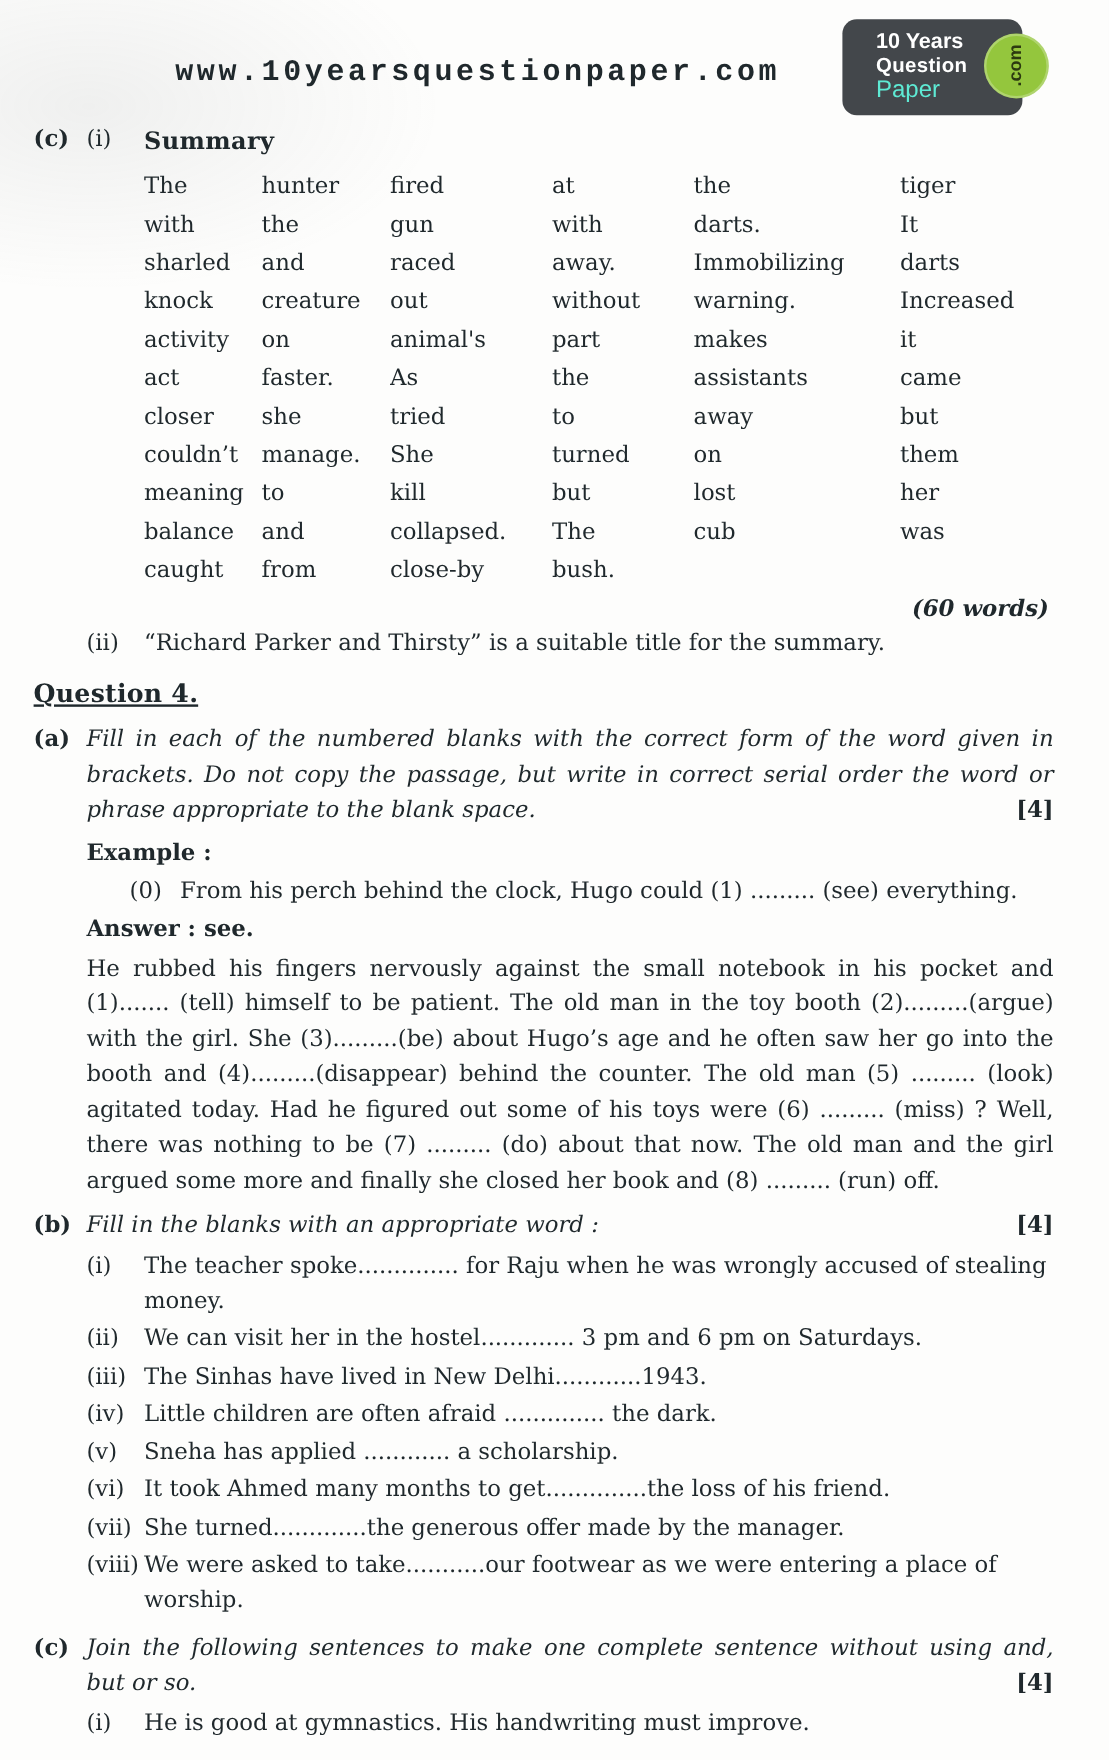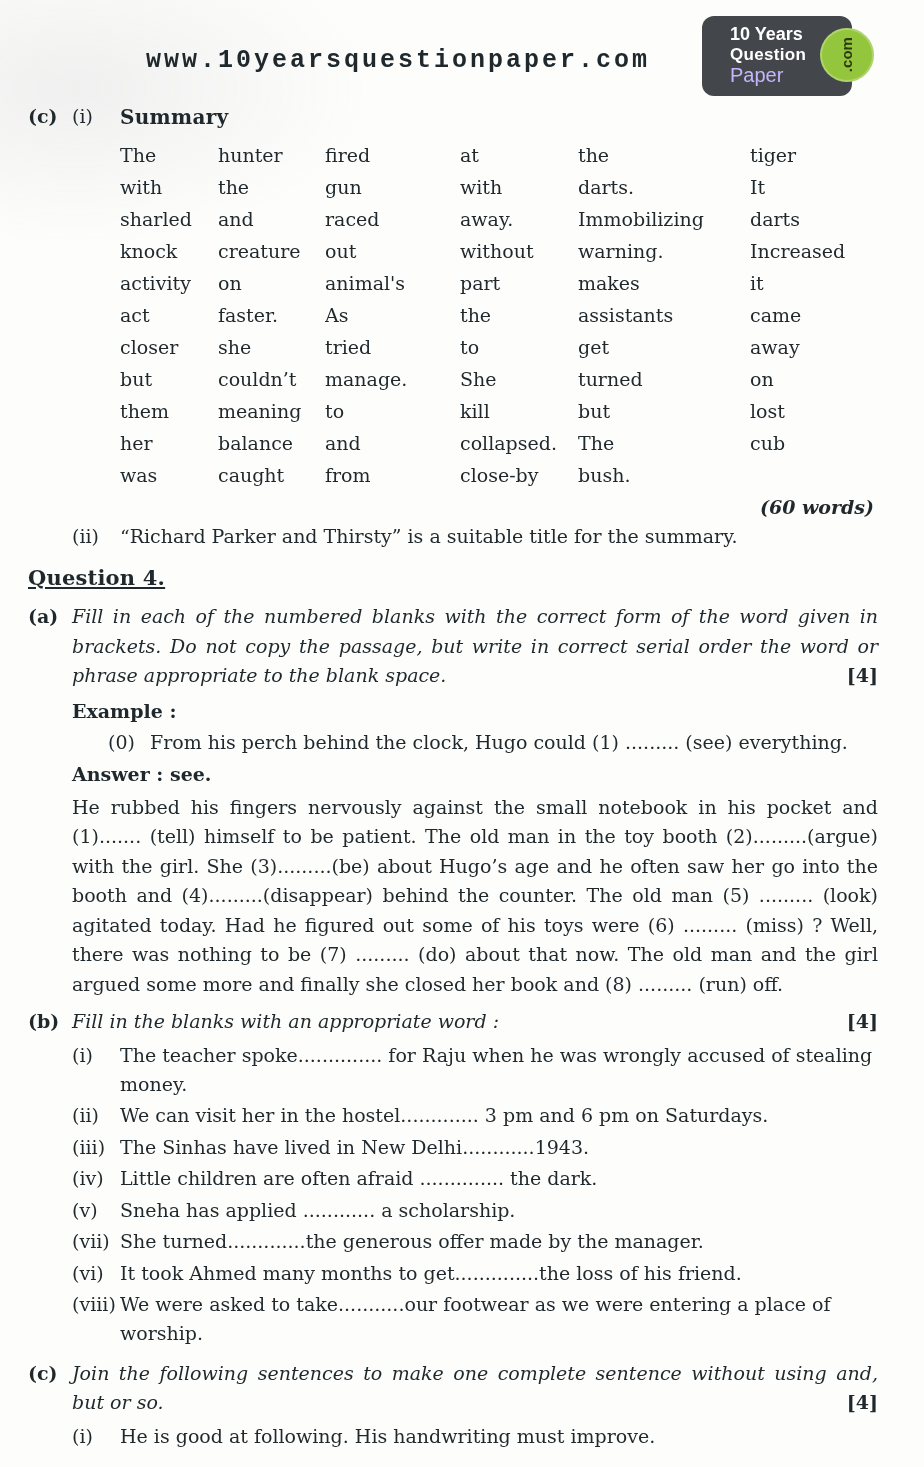--- a/index.html
+++ b/index.html
@@ -39,21 +39,21 @@
     width: 150px; height: 80px;
     background: #43474b;
     border-radius: 12px;
     color: #ffffff;
     padding: 8px 12px 6px 28px;
     font-family: "Liberation Sans", sans-serif;
     flex-shrink: 0;
   }
   .logo-line1 { font-weight: bold; font-size: 18px; line-height: 1.15; }
   .logo-line2 { font-weight: bold; font-size: 17px; line-height: 1.15; letter-spacing: .3px; }
-  .logo-line3 { font-weight: 400; font-size: 20px; line-height: 1.15; color: #c4b5fd; }
+  .logo-line3 { font-weight: 400; font-size: 20px; line-height: 1.15; color: #5eead4; }
   .logo-badge {
     position: absolute; right: -22px; top: 12px;
     width: 54px; height: 54px; border-radius: 50%;
     background: #94c63d;
     display: flex; align-items: center; justify-content: center;
     box-shadow: 0 0 0 2px rgba(255,255,255,.25) inset;
   }
   .logo-badge span {
     transform: rotate(-90deg);
     font-weight: bold; font-size: 15px; color: #2c3a10;
@@ -155,21 +155,20 @@
     <span>act</span>
       <span>faster.</span>
       <span>As</span>
       <span>the</span>
       <span>assistants</span>
       <span>came</span>
     <span>closer</span>
       <span>she</span>
       <span>tried</span>
       <span>to</span>
-      <span>get</span>
       <span>away</span>
     <span>but</span>
       <span>couldn’t</span>
       <span>manage.</span>
       <span>She</span>
       <span>turned</span>
       <span>on</span>
     <span>them</span>
       <span>meaning</span>
       <span>to</span>
@@ -243,44 +242,44 @@
         </div>
         <div class="sub-row">
           <div class="sub-num">(iv)</div>
           <div class="sub-text">Little children are often afraid .............. the dark.</div>
         </div>
         <div class="sub-row">
           <div class="sub-num">(v)</div>
           <div class="sub-text">Sneha has applied ............ a scholarship.</div>
         </div>
         <div class="sub-row">
+          <div class="sub-num">(vi)</div>
+          <div class="sub-text">It took Ahmed many months to get..............the loss of his friend.</div>
+        </div>
+        <div class="sub-row">
           <div class="sub-num">(vii)</div>
           <div class="sub-text">She turned.............the generous offer made by the manager.</div>
-        </div>
-        <div class="sub-row">
-          <div class="sub-num">(vi)</div>
-          <div class="sub-text">It took Ahmed many months to get..............the loss of his friend.</div>
         </div>
         <div class="sub-row">
           <div class="sub-num">(viii)</div>
           <div class="sub-text">We were asked to take...........our footwear as we were entering a place of worship.</div>
         </div>
       </div>
     </div>
   </div>
 
   <div class="qrow part">
     <div class="qlabel">(c)</div>
     <div class="qbody">
       <div class="instr italic rel">
         <span>Join the following sentences to make one complete sentence without using and, but or so.</span>
         <span class="marks marks-abs">[4]</span>
       </div>
       <div class="b-items">
         <div class="sub-row">
           <div class="sub-num">(i)</div>
-          <div class="sub-text">He is good at following. His handwriting must improve.</div>
+          <div class="sub-text">He is good at gymnastics. His handwriting must improve.</div>
         </div>
       </div>
     </div>
   </div>
 
 </div>
 
 </body></html>

